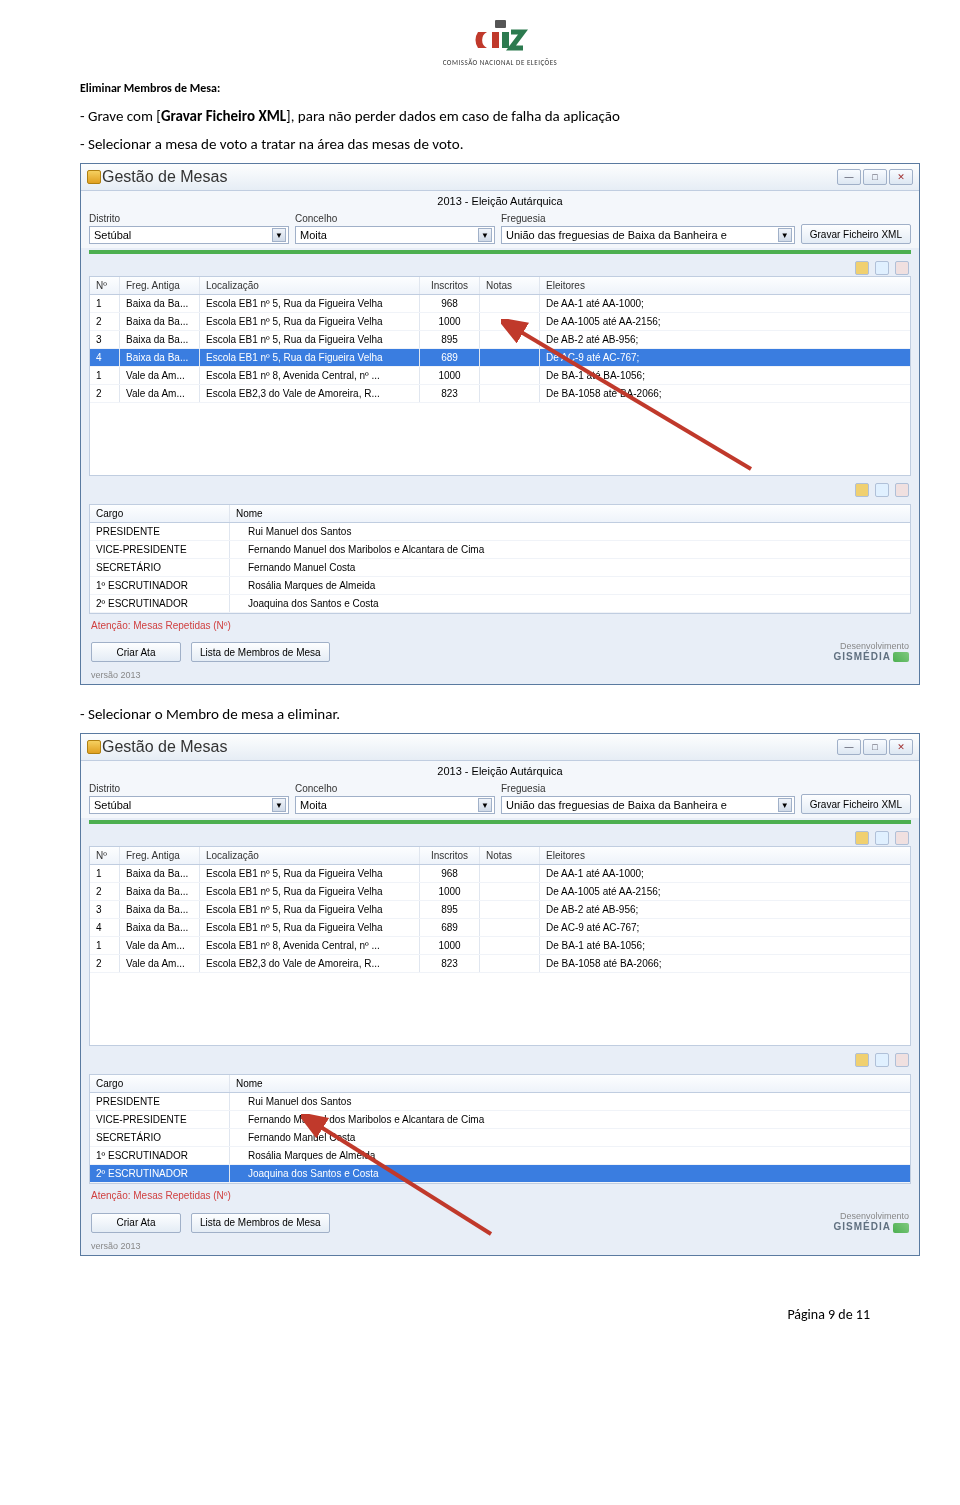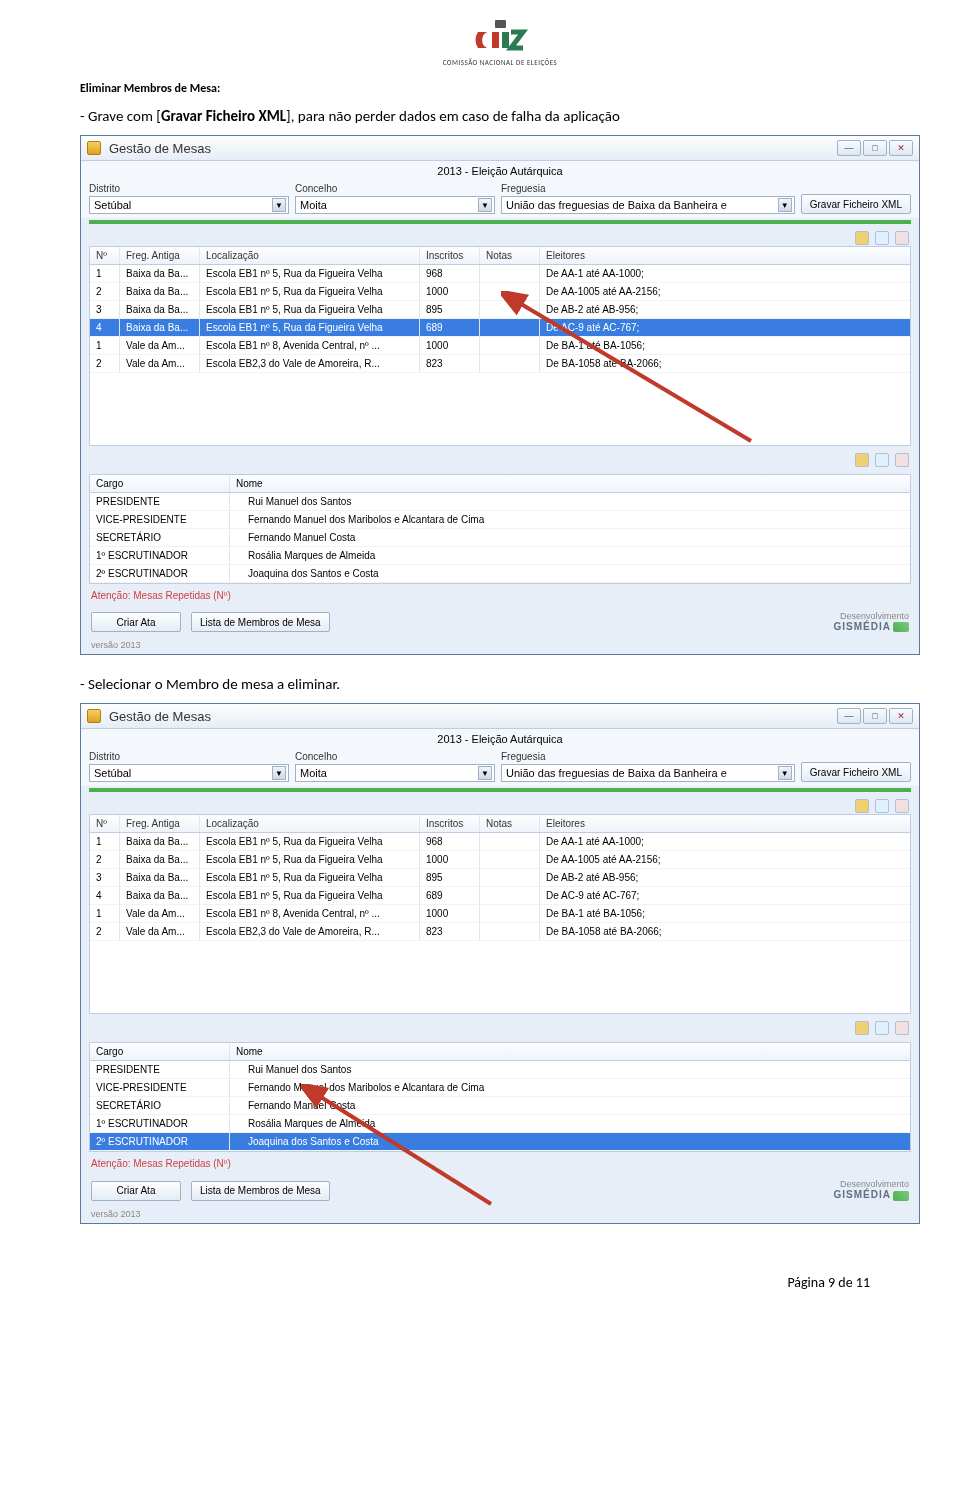--- a/index.html
+++ b/index.html
@@ -51,22 +51,22 @@
     background: linear-gradient(#fdfefe, #e6edf5);
     border-bottom: 1px solid #c0cde0;
     padding: 4px 6px;
     display: flex;
     align-items: center;
     justify-content: space-between;
   }
   .titlebar-left {
     display: flex;
     align-items: center;
-    gap: 8px;
-    font-size: 13px;
+    gap: 1px;
+    font-size: 16px;
     color: #333;
   }
   .titlebar-icon {
     width: 14px; height: 14px;
     background: linear-gradient(#f5d060, #e0a020);
     border: 1px solid #b08010;
     border-radius: 2px;
   }
   .win-controls { display: flex; gap: 2px; }
   .win-btn {
@@ -151,21 +151,21 @@
     font-size: 10px;
     border-bottom: 1px solid #f0f3f8;
   }
   .tr.selected {
     background: #3a7de0;
     color: #fff;
   }
   .c-n { width: 30px; }
   .c-fa { width: 80px; }
   .c-loc { width: 220px; }
-  .c-ins { width: 60px; text-align: left; }
+  .c-ins { width: 60px; text-align: center; }
   .c-not { width: 60px; }
   .c-el { flex: 1; }
   .icon-row {
     display: flex;
     justify-content: flex-end;
     gap: 6px;
     padding: 3px 10px 1px 0;
     font-size: 11px;
   }
   .mini-icon {
@@ -252,20 +252,21 @@
         </svg>
       </span>
       <div class="logo-text">COMISSÃO NACIONAL DE ELEIÇÕES</div>
     </div>
   </div>
 
   <h2 class="section">Eliminar Membros de Mesa:</h2>
   <p class="instruction">
     <span>- Grave com [</span><span class="bold">Gravar Ficheiro XML</span><span>], para não perder dados em caso de falha da aplicação</span>
   </p>
+  <p class="instruction">- Selecionar a mesa de voto a tratar na área das mesas de voto.</p>
 
   <div class="app-window" style="position:relative;">
     <div class="titlebar">
       <div class="titlebar-left">
         <span class="titlebar-icon"></span>
         <span>Gestão de Mesas</span>
       </div>
       <div class="win-controls">
         <span class="win-btn">—</span>
         <span class="win-btn">□</span>

